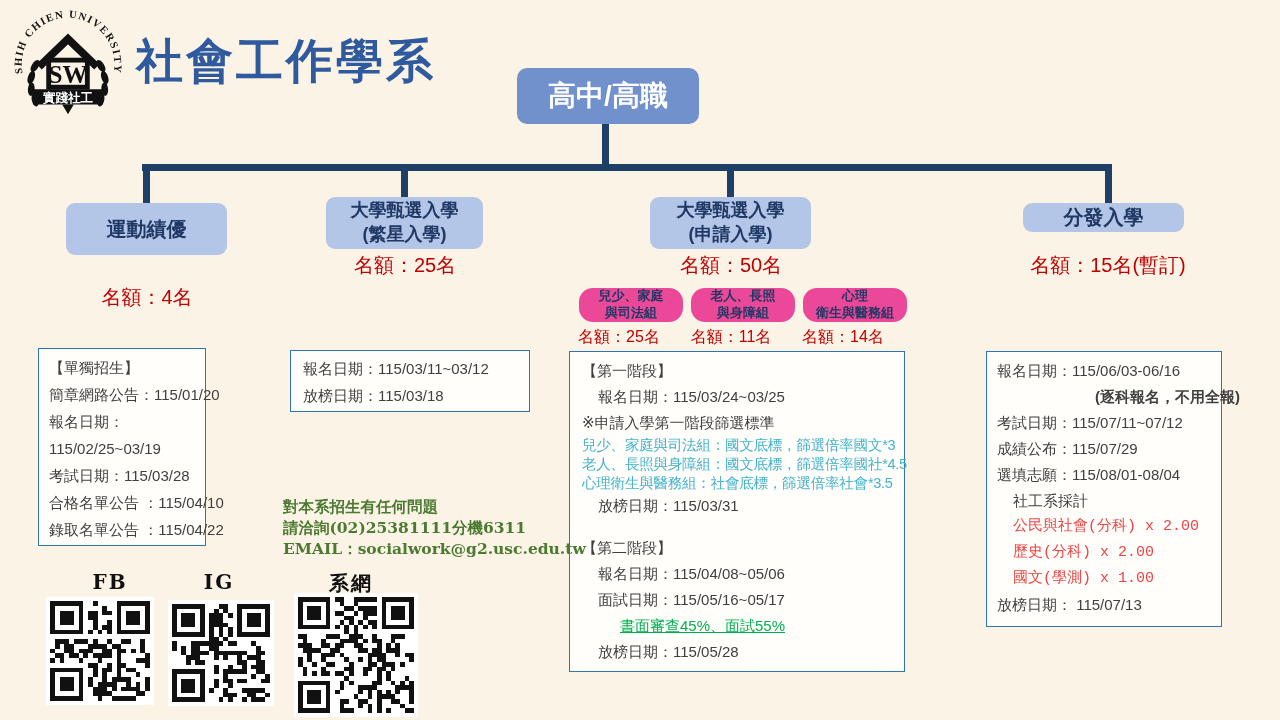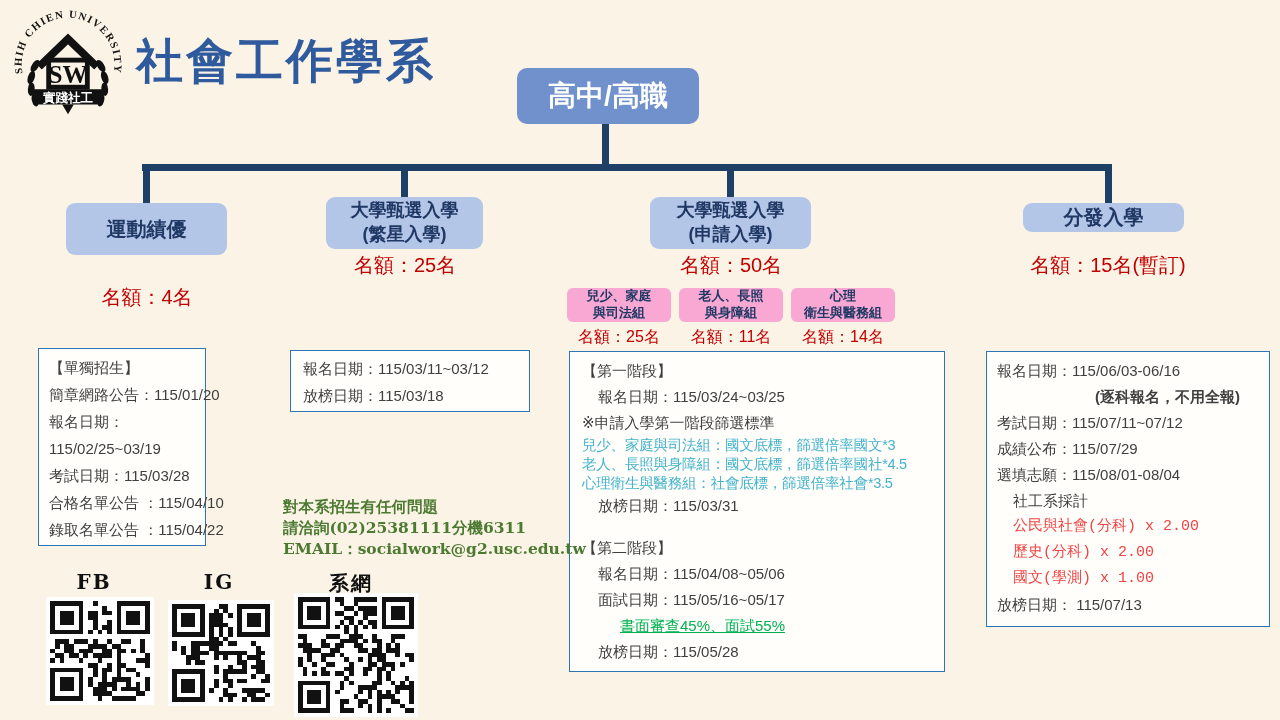--- a/index.html
+++ b/index.html
@@ -22,49 +22,49 @@
   
   .bbox{position:absolute;background:#B4C6E7;border-radius:9px;color:#1F3864;font-weight:bold;text-align:center;
         display:flex;align-items:center;justify-content:center;white-space:pre-line;}
   .b1{left:66px;top:203px;width:161px;height:52px;font-size:20px;}
   .b2{left:326px;top:197px;width:157px;height:52px;font-size:18px;line-height:1.32;}
   .b3{left:650px;top:197px;width:161px;height:52px;font-size:18px;line-height:1.32;}
   .b4{left:1023px;top:203px;width:161px;height:29px;font-size:20px;}
   .quota{position:absolute;color:#C00000;font-size:20px;text-align:center;transform:translateX(-50%);white-space:nowrap;}
   .q1{left:147px;top:260px;margin-top:24px;} .q2{left:405px;top:252px;} .q3{left:731px;top:252px;} .q4{left:1108px;top:252px;}
   
-  .sbox{position:absolute;top:288px;width:104px;height:34px;background:#f9a8d4;border-radius:6px;color:#1F3864;
-        font-size:13px;font-weight:bold;text-align:center;line-height:1.3;display:flex;align-items:center;justify-content:center;white-space:pre-line;}
+  .sbox{position:absolute;top:288px;width:104px;height:34px;background:#ec4899;border-radius:14px;color:#1F3864;
+        font-size:13px;font-weight:bold;text-align:center;line-height:1.3;display:flex;align-items:center;justify-content:center;white-space:pre-line;margin-left:12px;}
   .s1{left:567px;} .s2{left:679px;} .s3{left:791px;}
   .squota{position:absolute;top:327px;color:#C00000;font-size:16px;transform:translateX(-50%);white-space:nowrap;}
   .sq1{left:619px;} .sq2{left:731px;} .sq3{left:843px;}
   
   .dbox{position:absolute;background:#FFFEFB;border:1.5px solid #2E75B6;color:#3F3F3F;box-sizing:border-box;}
   .d1{left:38px;top:348px;width:168px;height:198px;padding:5px 10px;font-size:15px;}
   .d1 .ln{line-height:27px;}
   .d2{left:290px;top:350px;width:240px;height:62px;padding:4px 12px;font-size:15px;}
   .d2 .ln{line-height:27px;}
-  .d3{left:569px;top:351px;width:376px;height:321px;padding:6px 8px 6px 12px;font-size:15px;}
+  .d3{left:569px;top:351px;width:336px;height:321px;padding:6px 8px 6px 12px;font-size:15px;}
   .d3 .ln{line-height:26px;}
-  .d4{left:986px;top:351px;width:284px;height:276px;padding:6px 10px;font-size:15px;}
+  .d4{left:986px;top:351px;width:236px;height:276px;padding:6px 10px;font-size:15px;}
   .d4 .ln{line-height:26px;}
   .ln{white-space:nowrap;}
   .ln.t{color:#44B3CB;font-size:14.6px;line-height:19px !important;letter-spacing:-0.3px;}
   .ln.g{color:#ef4444;font-family:Liberation Mono, monospace;}
   .ln.gu{color:#00B050;text-decoration:underline;}
   .ln.gap{height:16px;line-height:16px !important;}
   .ind1{padding-left:16px;} .ind2{padding-left:38px;} .ind3{padding-left:98px;font-weight:bold;}
   
   .contact{position:absolute;left:283px;top:496px;color:#4C7A31;font-weight:bold;font-size:15.5px;
            font-family:"DejaVu Serif","Liberation Serif",serif;}
   .contact .ln{line-height:21px;}
   
   .qr-label{position:absolute;top:570px;transform:translateX(-50%);font-size:20px;font-weight:bold;color:#111;
             font-family:"DejaVu Serif","Liberation Serif",serif;letter-spacing:2px;white-space:nowrap;}
-  .ql1{left:94px;} .ql2{left:219px;} .ql3{left:351px;}
+  .ql1{left:110px;} .ql2{left:219px;} .ql3{left:351px;}
   .qr-tile{position:absolute;background:#fff;padding:4px;}
   .qt1{left:46px;top:597px;} .qt2{left:168px;top:600px;} .qt3{left:294px;top:593px;}
   .qr-tile svg{display:block;}
 </style>
 </head>
 <body>
 
 <div class="stage">
 
   <svg class="logo" viewBox="0 0 120 120">

